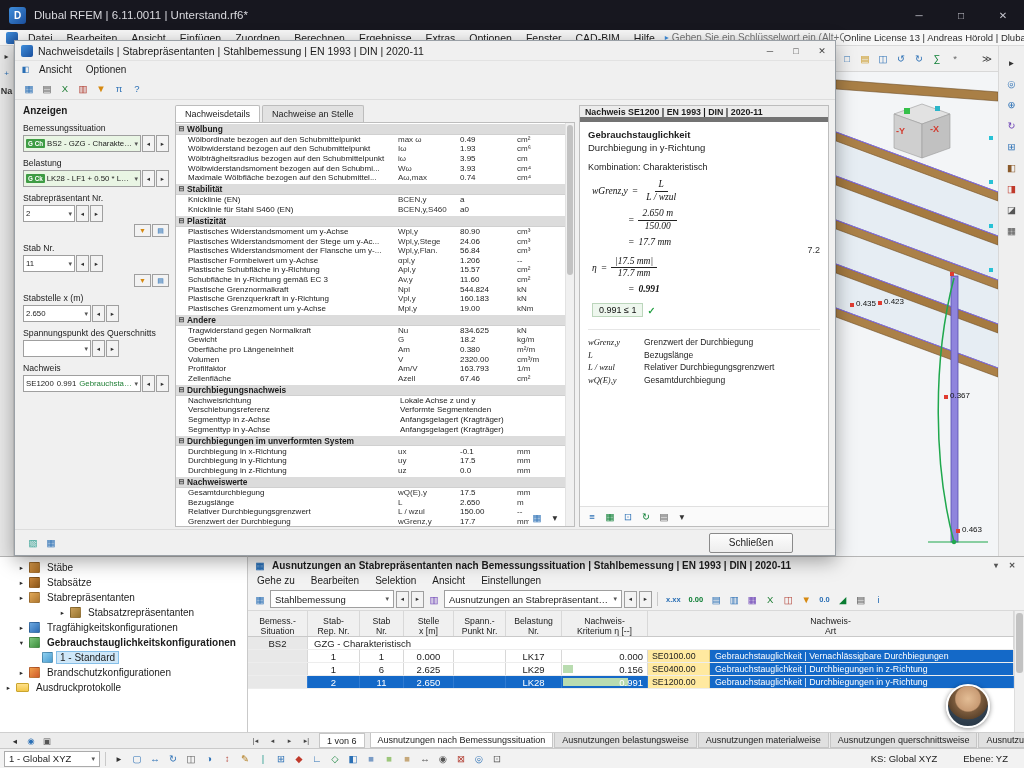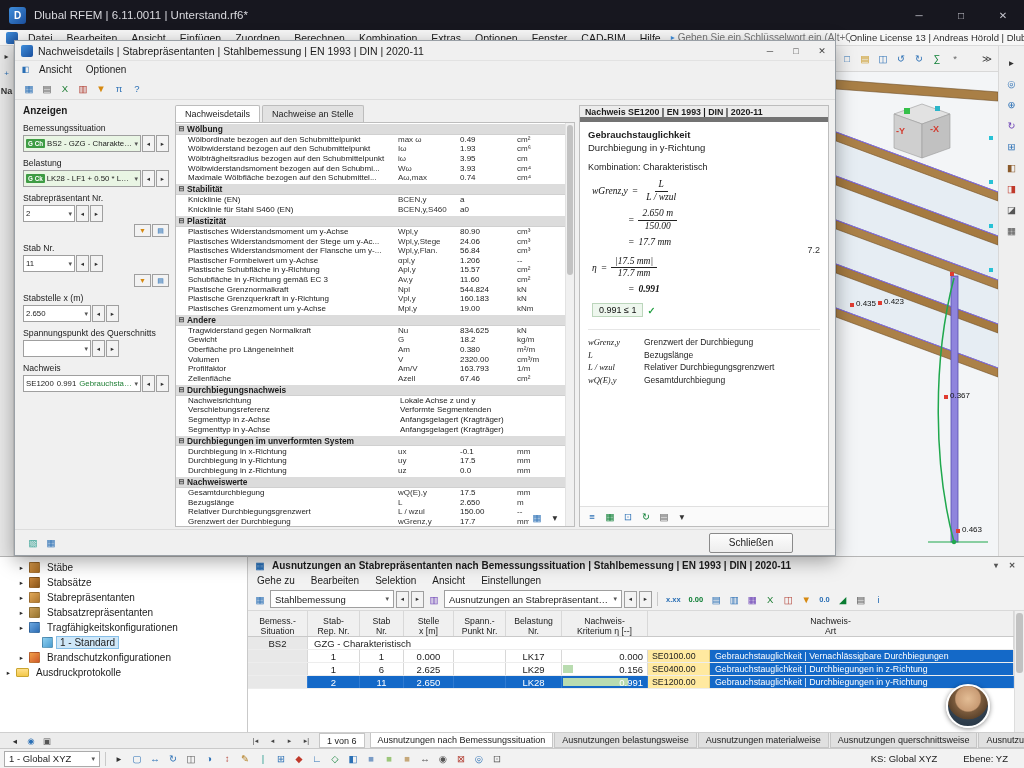--- a/index.html
+++ b/index.html
@@ -177,21 +177,21 @@
 
 <div id="menubar" class="abs">
   <span id="menubar-logo"></span>
   <div id="menubar-items" class="irow">
       <span class="menu-item">Datei</span>
       <span class="menu-item">Bearbeiten</span>
       <span class="menu-item">Ansicht</span>
       <span class="menu-item">Einfügen</span>
       <span class="menu-item">Zuordnen</span>
       <span class="menu-item">Berechnen</span>
-      <span class="menu-item">Kombination</span>
+      <span class="menu-item">Ergebnisse</span>
       <span class="menu-item">Extras</span>
       <span class="menu-item">Optionen</span>
       <span class="menu-item">Fenster</span>
       <span class="menu-item">CAD-BIM</span>
       <span class="menu-item">Hilfe</span>
     </div>
   <div id="search-wrap">
     <span id="search-caret">▸</span>
     <input id="search-input" placeholder="Geben Sie ein Schlüsselwort ein (Alt+Q)" style="">
   </div>
@@ -750,29 +750,34 @@
       <div class="tree-item" style="padding-left: 17px;">
         <span class="tree-arrow">▸</span>
         <span class="tree-ico member-set-icon"></span>
         <span class="tree-label">Stabsätze</span>
       </div>
       <div class="tree-item" style="padding-left: 17px;">
         <span class="tree-arrow">▸</span>
         <span class="tree-ico member-rep-icon"></span>
         <span class="tree-label">Stabrepräsentanten</span>
       </div>
-      <div class="tree-item" style="padding-left: 17px;">
+      <div class="tree-item" style="padding-left: 17px; margin-left: 41px;">
         <span class="tree-arrow">▸</span>
         <span class="tree-ico member-set-rep-icon"></span>
         <span class="tree-label">Stabsatzrepräsentanten</span>
       </div>
       <div class="tree-item" style="padding-left: 17px;">
         <span class="tree-arrow">▸</span>
         <span class="tree-ico uls-config-icon"></span>
         <span class="tree-label">Tragfähigkeitskonfigurationen</span>
+      </div>
+      <div class="tree-item" style="padding-left: 17px;">
+        <span class="tree-arrow">▾</span>
+        <span class="tree-ico sls-config-icon"></span>
+        <span class="tree-label b">Gebrauchstauglichkeitskonfigurationen</span>
       </div>
       <div class="tree-item sel" style="padding-left: 30px;">
         <span class="tree-arrow"></span>
         <span class="tree-ico standard-config-icon"></span>
         <span class="tree-label">1 - Standard</span>
       </div>
       <div class="tree-item" style="padding-left: 17px;">
         <span class="tree-arrow">▸</span>
         <span class="tree-ico fire-config-icon"></span>
         <span class="tree-label">Brandschutzkonfigurationen</span>

